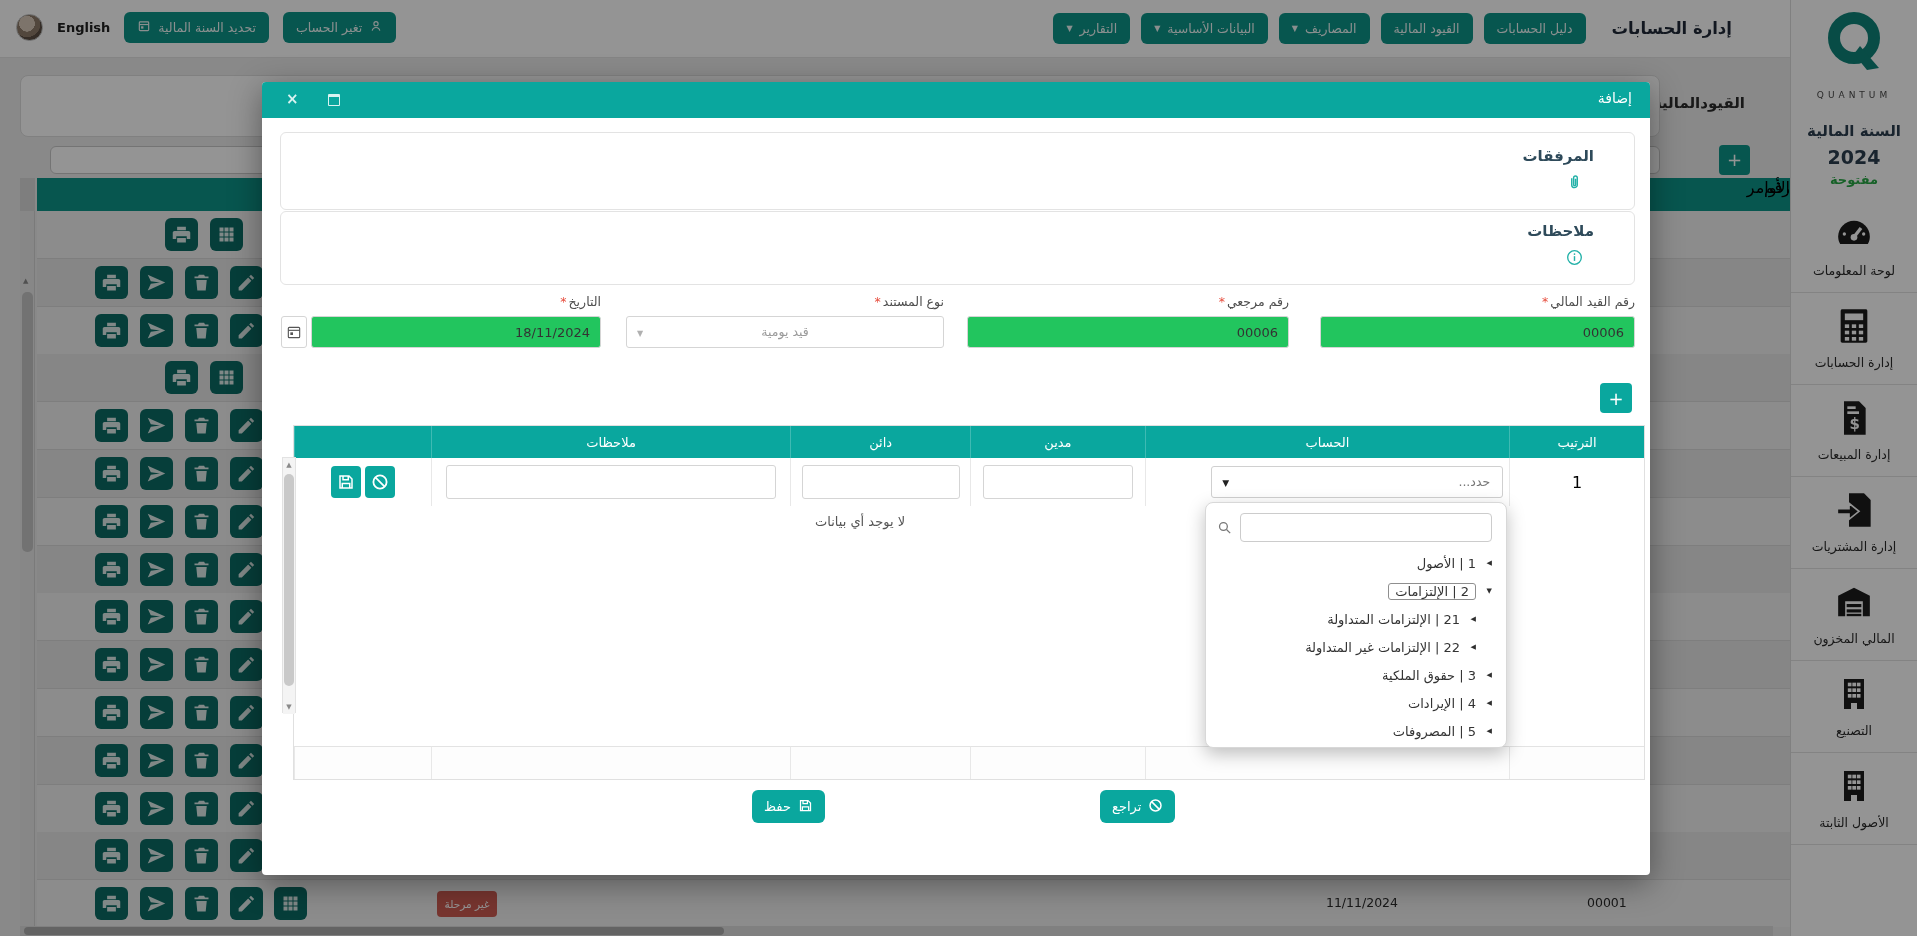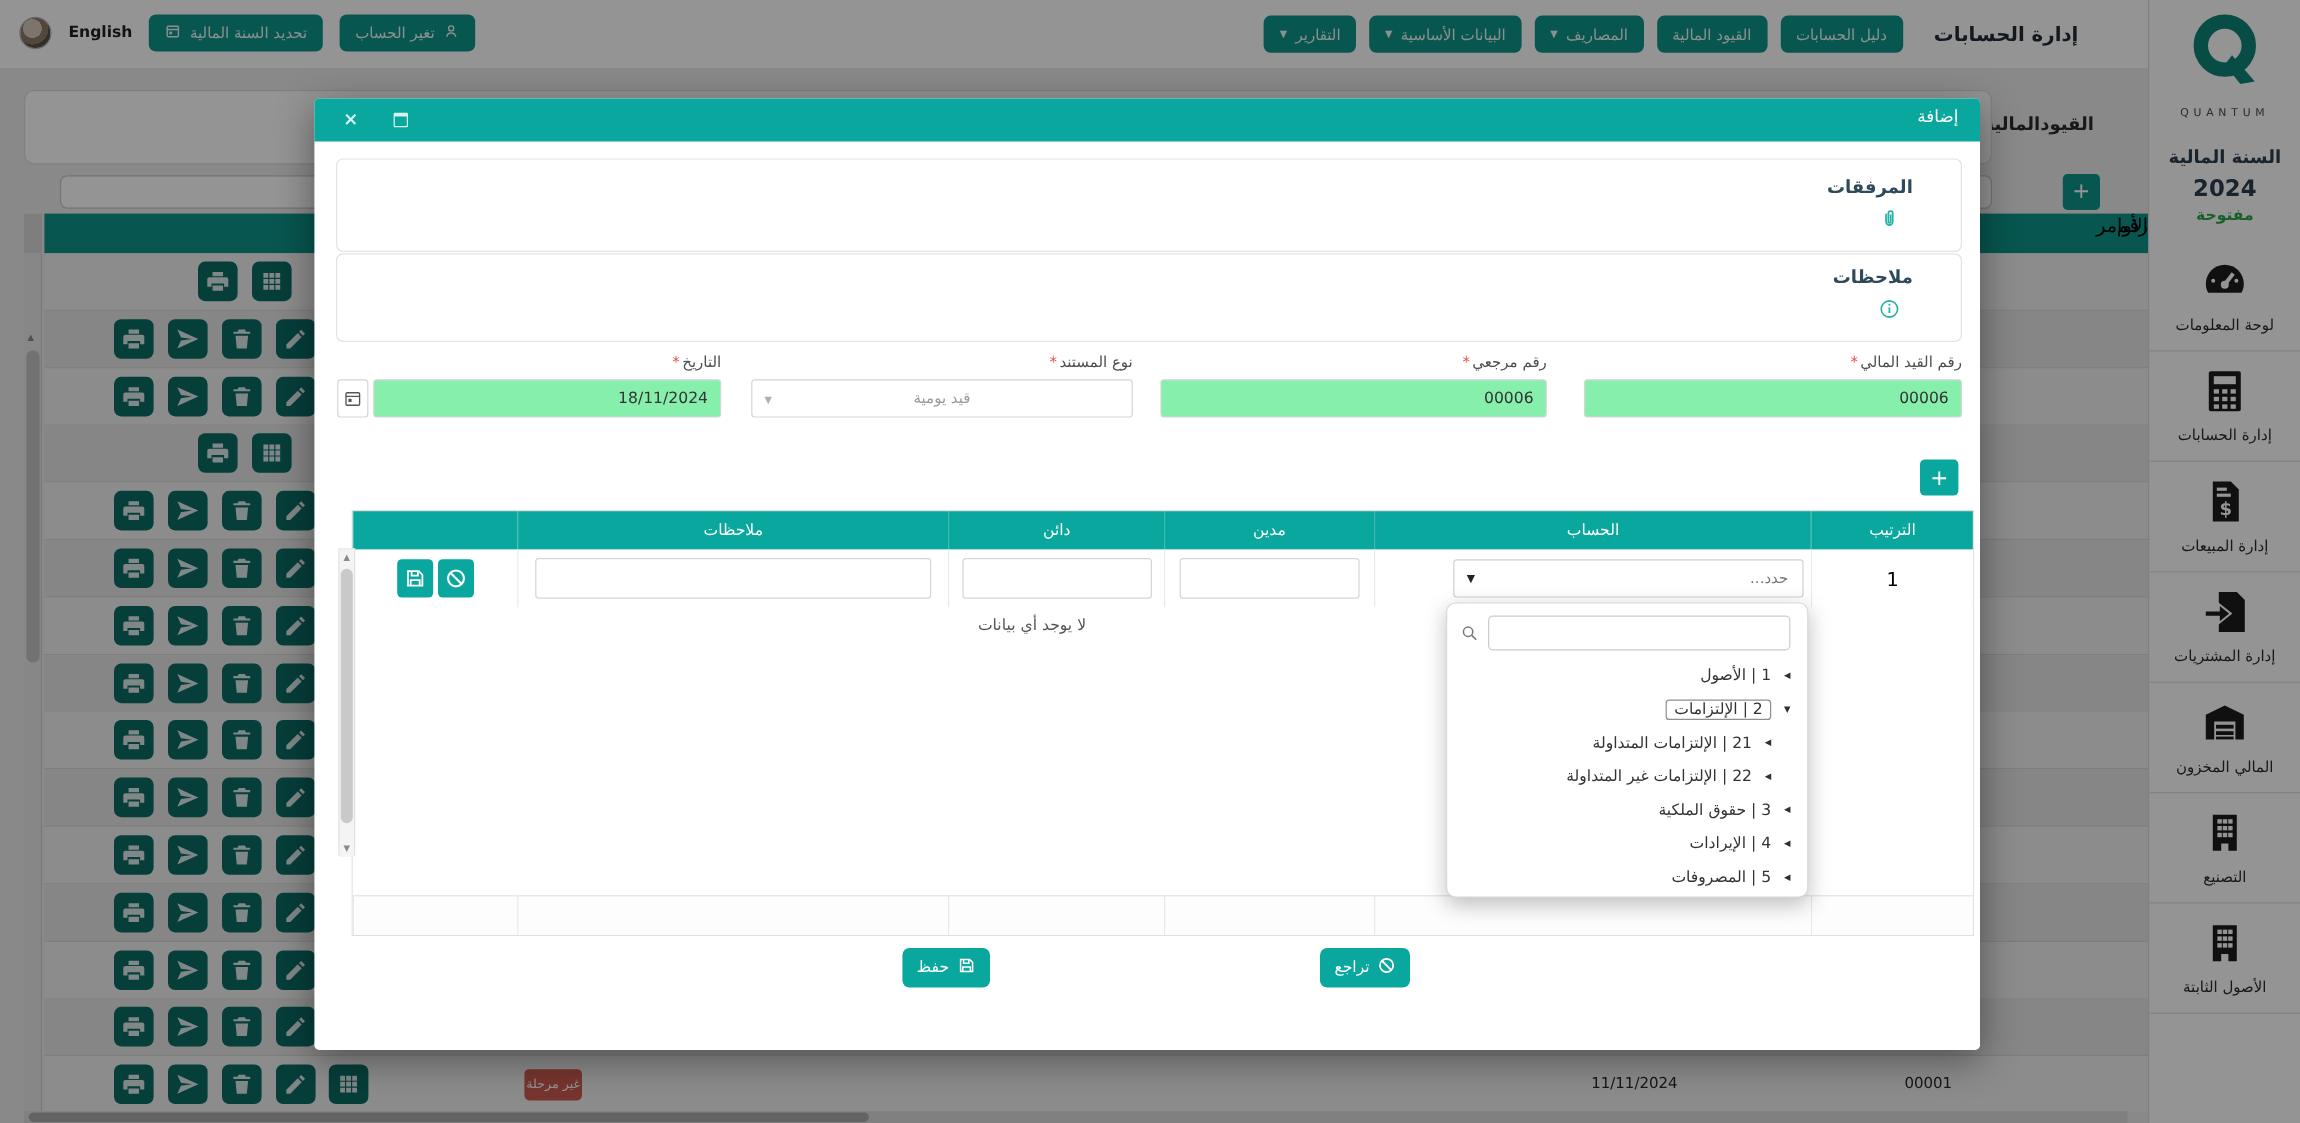--- a/index.html
+++ b/index.html
@@ -36,42 +36,42 @@
   .bg-thead{position:absolute;left:37px;top:178px;width:1753px;height:33px;background:#0d9488;}
   .bg-minicol-head{position:absolute;left:20px;top:178px;width:15px;height:33px;background:#d9d9d9;}
   .bg-minicol{position:absolute;left:20px;top:211px;width:15px;height:715px;background:#e9e9e9;border-right:1px solid #d2d2d2;}
   .bg-minicol .up{position:absolute;top:66px;left:3px;font-size:7px;color:#8a8a8a;}
   .bg-vthumb{position:absolute;left:22px;top:292px;width:11px;height:260px;background:#c5c5c5;border-radius:5px;}
   .bg-rows{position:absolute;left:37px;top:211px;width:1753px;height:716px;overflow:hidden;}
   .bg-row{position:absolute;left:0;width:100%;height:48px;background:#f2f2f2;border-bottom:1px solid #dadada;}
   .bg-row.alt{background:#e7e7e7;}
   .act-btn{position:absolute;top:7px;width:33px;height:33px;background:#0b6b64;border:none;border-radius:6px;color:#dcebe9;cursor:pointer;padding:6px;}
   .act-btn svg{width:100%;height:100%;}
-  .badge{position:absolute;left:400px;top:11px;width:48px;height:26px;background:#cd5c52;border-radius:4px;color:#fff;font-size:10.5px;text-align:center;line-height:26px;}
+  .badge{position:absolute;left:400px;top:11px;width:60px;height:26px;background:#cd5c52;border-radius:4px;color:#fff;font-size:10.5px;text-align:center;line-height:26px;}
   .bg-date{position:absolute;left:1270px;top:15px;width:110px;text-align:center;font-size:12.5px;color:#2a2a2a;direction:ltr;}
   .bg-num{position:absolute;left:1550px;top:15px;width:70px;text-align:left;font-size:12.5px;color:#2a2a2a;direction:ltr;}
   .hscroll{position:absolute;left:20px;top:926px;width:1753px;height:10px;background:#dcdcdc;}
   .hscroll .thumb{position:absolute;left:4px;top:1px;width:700px;height:8px;background:#ababab;border-radius:4px;}
 
   
   .overlay{position:absolute;inset:0;background:rgba(0,0,0,0.42);z-index:5;}
 
   
   .modal{position:absolute;left:262px;top:82px;width:1388px;height:793px;background:#fff;border-radius:4px;box-shadow:0 8px 32px rgba(0,0,0,.4);z-index:10;}
   .m-header{position:absolute;top:0;left:0;right:0;height:36px;background:#0aa79e;border-radius:4px 4px 0 0;}
   .m-title{position:absolute;top:8px;right:18px;color:#fff;font-size:14px;}
   .m-x{position:absolute;top:8px;left:24px;color:#d9f3f1;font-size:15px;font-weight:bold;cursor:pointer;line-height:18px;}
   .m-restore{position:absolute;top:12px;left:66px;width:12px;height:12px;border:1.5px solid #d9f3f1;border-top-width:3px;border-radius:1px;cursor:pointer;}
   .panel{position:absolute;left:18px;width:1355px;background:#fff;border:1px solid #e3e3e3;border-radius:6px;}
   .panel .p-label{position:absolute;top:14px;right:40px;font-size:15px;font-weight:bold;color:#2e4a5a;}
   .panel .p-icon{position:absolute;right:50px;color:#22b1a8;}
   .panel .p-icon svg{width:19px;height:19px;}
   .f-label{position:absolute;top:212px;height:18px;font-size:12.5px;color:#4d4d4d;text-align:right;white-space:nowrap;}
   .req{color:#e74c3c;margin-right:2px;}
-  .f-input{position:absolute;top:234px;height:32px;border:1px solid #d5d5d5;border-radius:3px;font-size:13px;color:#333;padding:0 10px;background:#86efac;direction:ltr;text-align:right;}
+  .f-input{position:absolute;top:234px;height:32px;border:1px solid #d5d5d5;border-radius:3px;font-size:13px;color:#333;padding:0 10px;background:#22c55e;direction:ltr;text-align:right;}
   .f-select{position:absolute;top:234px;height:32px;border:1px solid #d5d5d5;border-radius:3px;background:#fff;cursor:pointer;}
   .f-select .val{position:absolute;top:7px;right:0;left:0;text-align:center;font-size:12.5px;color:#9a9a9a;}
   .f-select .chev{position:absolute;left:10px;top:12px;font-size:8px;color:#b0b0b0;}
   .cal-btn{position:absolute;left:19px;top:234px;width:26px;height:32px;background:#fff;border:1px solid #d5d5d5;border-radius:3px;color:#555;padding:5px 4px;cursor:pointer;}
   .cal-btn svg{width:100%;height:100%;}
   .m-add{position:absolute;left:1338px;top:301px;width:32px;height:30px;background:#0aa79e;color:#fff;border:none;border-radius:4px;font-size:18px;cursor:pointer;}
   .m-table{position:absolute;left:31px;top:343px;width:1352px;border:1px solid #e0e0e0;}
   .trow{display:flex;direction:rtl;}
   .c0{width:135px;}.c1{width:365px;}.c2{width:175px;}.c3{width:180px;}.c4{width:360px;}.c5{width:137px;}
   .th{height:32px;background:#0aa79e;color:#fff;font-size:13px;display:flex;align-items:center;justify-content:center;border-left:1px solid rgba(255,255,255,.22);}

